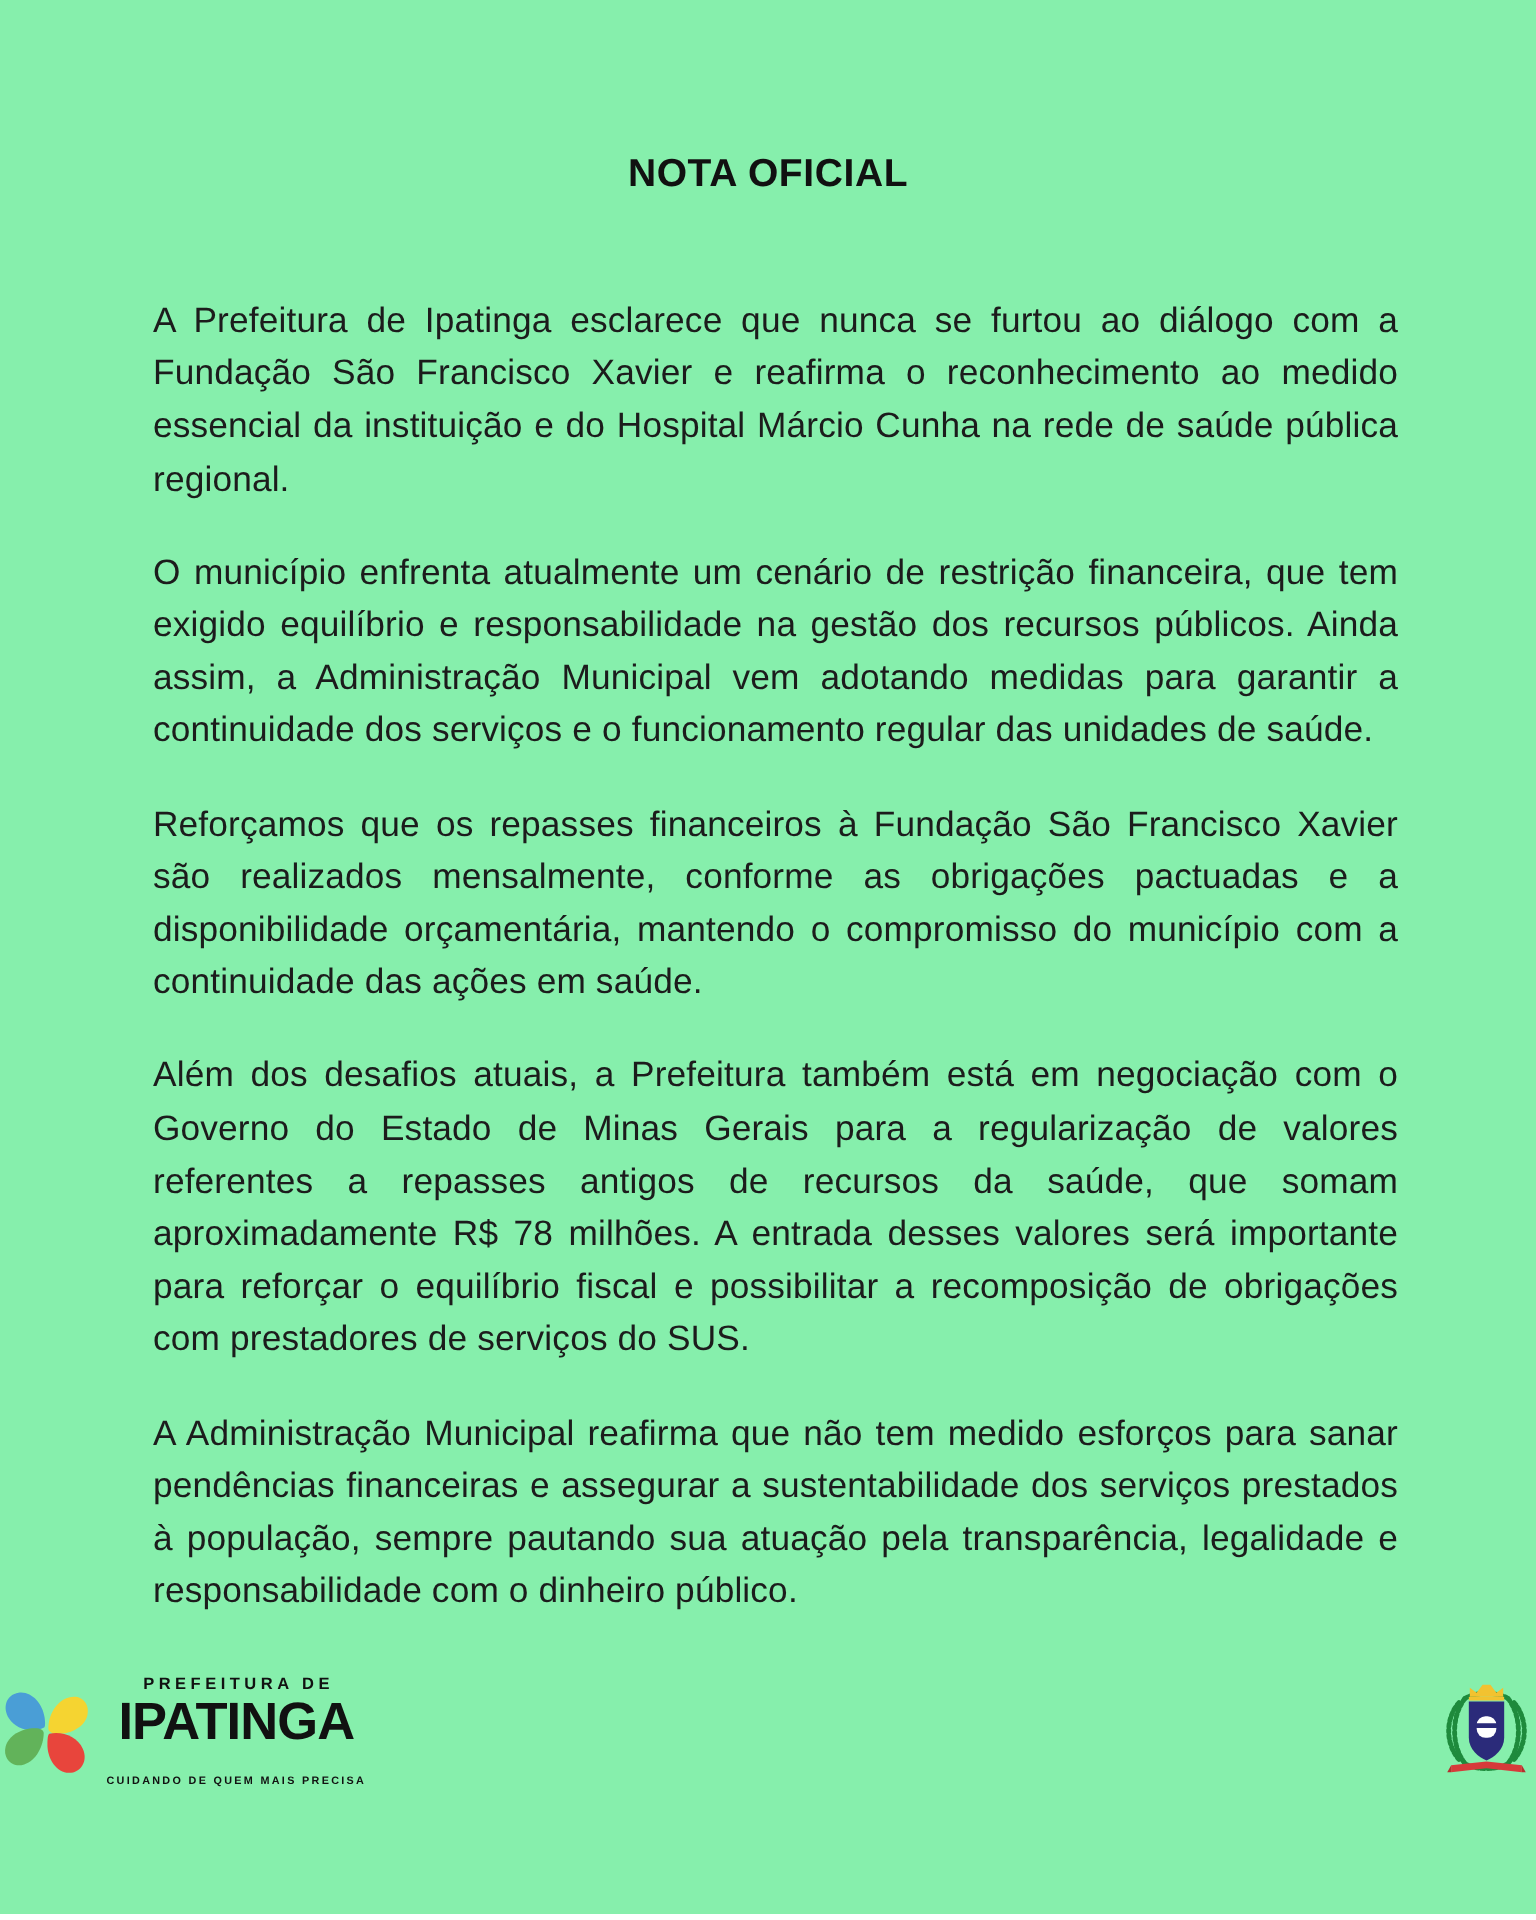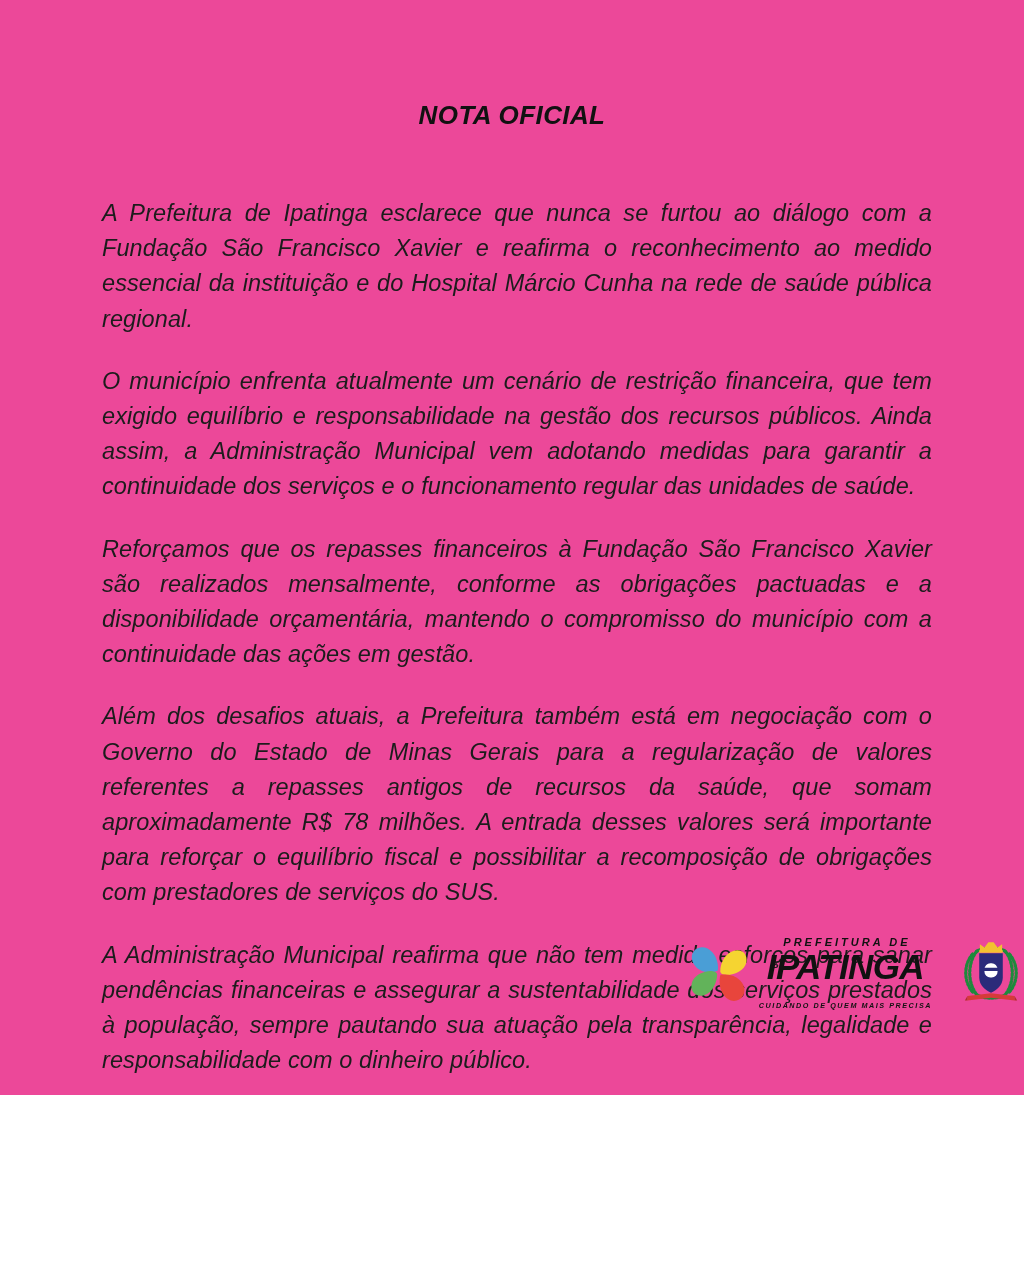--- a/index.html
+++ b/index.html
@@ -11,25 +11,24 @@
     height: 1280px;
     background: #ffffff;
     font-family: "Liberation Sans", "DejaVu Sans", sans-serif;
     color: #1a1a1a;
     overflow: hidden;
     position: relative;
   }
 
   .page {
     width: 1024px;
-    height: 1095px;
+    height: 1276px;
     box-sizing: border-box;
     position: relative;
-    background: #ec4899;
-    font-style: italic;
+    background: #86efac;
   }
 
   
   .doc-title {
     position: absolute;
     top: 100px;
     left: 0;
     width: 1024px;
     text-align: center;
     font-size: 26px;
@@ -59,21 +58,21 @@
   .para:last-child { margin-bottom: 0; }
 
   
   .footer-logos {
     position: absolute;
     bottom: 86px;
     left: 0;
     width: 1024px;
     display: flex;
     align-items: center;
-    justify-content: flex-end;
+    justify-content: space-between;
     gap: 26px;
   }
 
   .ipatinga-logo {
     display: flex;
     align-items: center;
     gap: 9px;
   }
 
   .pinwheel {
@@ -124,21 +123,21 @@
 </head>
 <body>
 
 <div class="page">
 
   <div class="doc-title">NOTA OFICIAL</div>
 
   <div class="body-text">
     <p class="para">A Prefeitura de Ipatinga esclarece que nunca se furtou ao diálogo com a Fundação São Francisco Xavier e reafirma o reconhecimento ao medido essencial da instituição e do Hospital Márcio Cunha na rede de saúde pública regional.</p>
     <p class="para">O município enfrenta atualmente um cenário de restrição financeira, que tem exigido equilíbrio e responsabilidade na gestão dos recursos públicos. Ainda assim, a Administração Municipal vem adotando medidas para garantir a continuidade dos serviços e o funcionamento regular das unidades de saúde.</p>
-    <p class="para">Reforçamos que os repasses financeiros à Fundação São Francisco Xavier são realizados mensalmente, conforme as obrigações pactuadas e a disponibilidade orçamentária, mantendo o compromisso do município com a continuidade das ações em gestão.</p>
+    <p class="para">Reforçamos que os repasses financeiros à Fundação São Francisco Xavier são realizados mensalmente, conforme as obrigações pactuadas e a disponibilidade orçamentária, mantendo o compromisso do município com a continuidade das ações em saúde.</p>
     <p class="para">Além dos desafios atuais, a Prefeitura também está em negociação com o Governo do Estado de Minas Gerais para a regularização de valores referentes a repasses antigos de recursos da saúde, que somam aproximadamente R$ 78 milhões. A entrada desses valores será importante para reforçar o equilíbrio fiscal e possibilitar a recomposição de obrigações com prestadores de serviços do SUS.</p>
     <p class="para">A Administração Municipal reafirma que não tem medido esforços para sanar pendências financeiras e assegurar a sustentabilidade dos serviços prestados à população, sempre pautando sua atuação pela transparência, legalidade e responsabilidade com o dinheiro público.</p>
   </div>
 
   <div class="footer-logos">
 
     <div class="ipatinga-logo">
 
       <svg class="pinwheel" viewBox="0 0 100 100">
 

